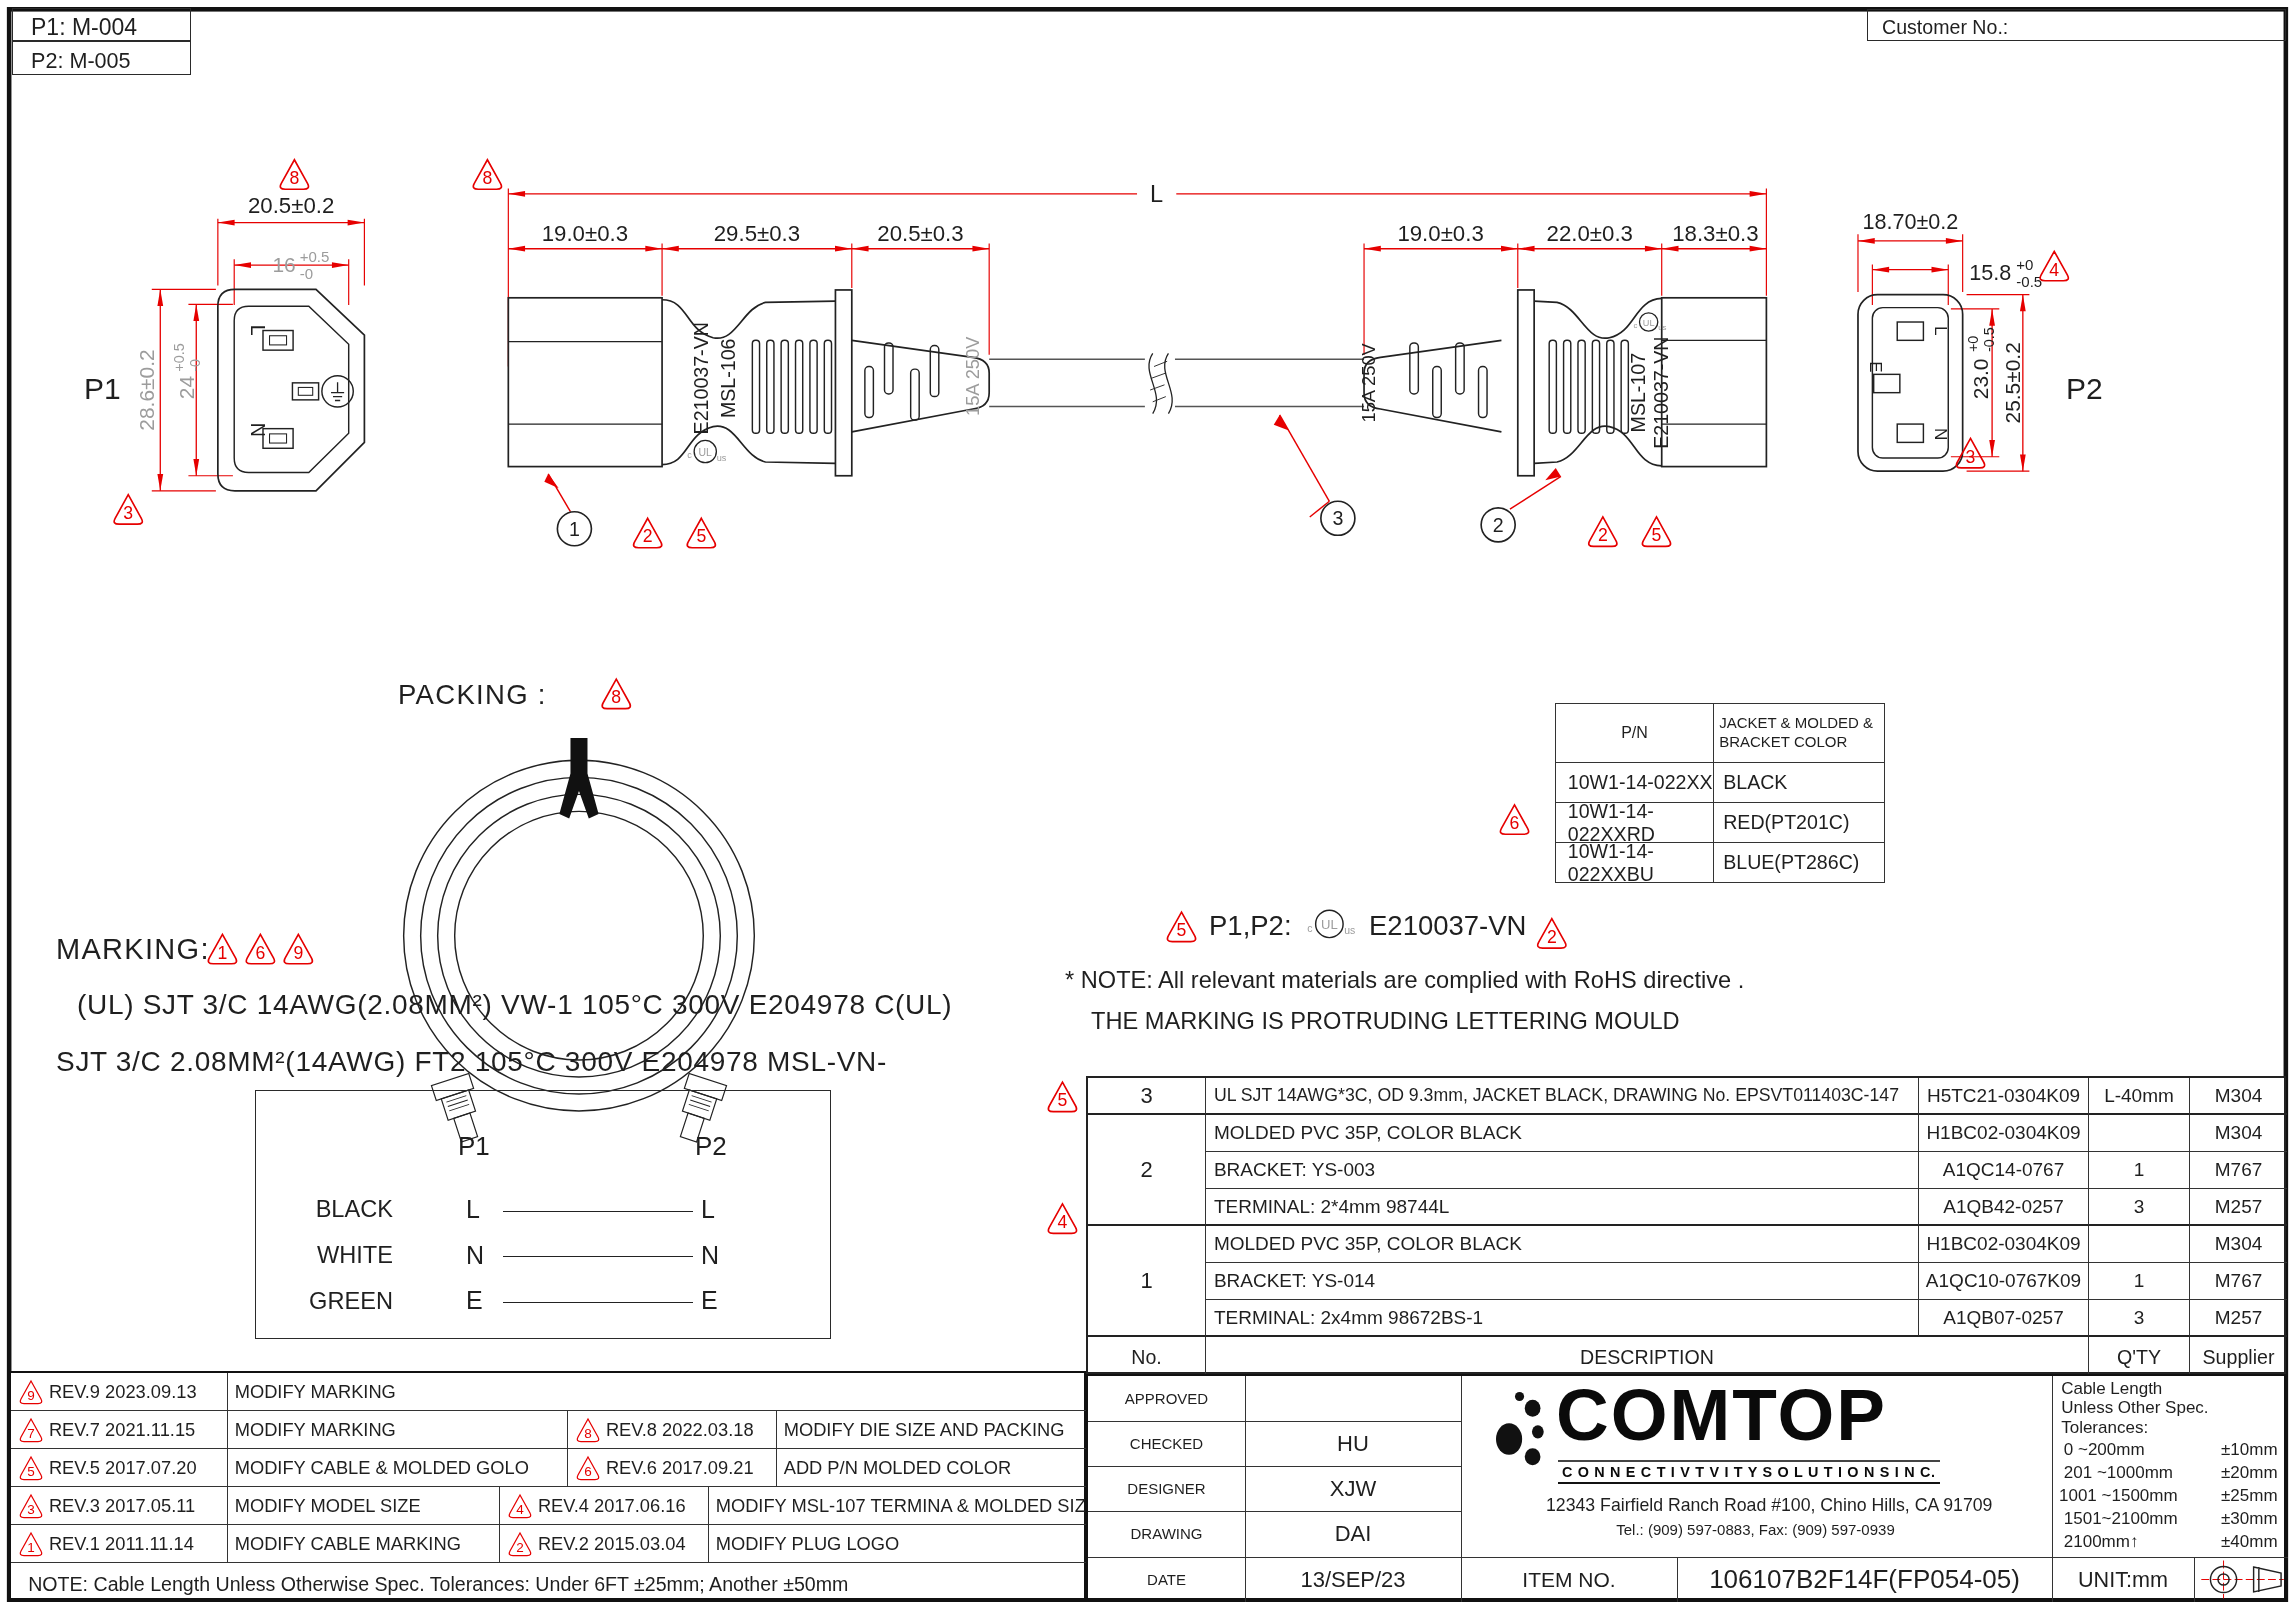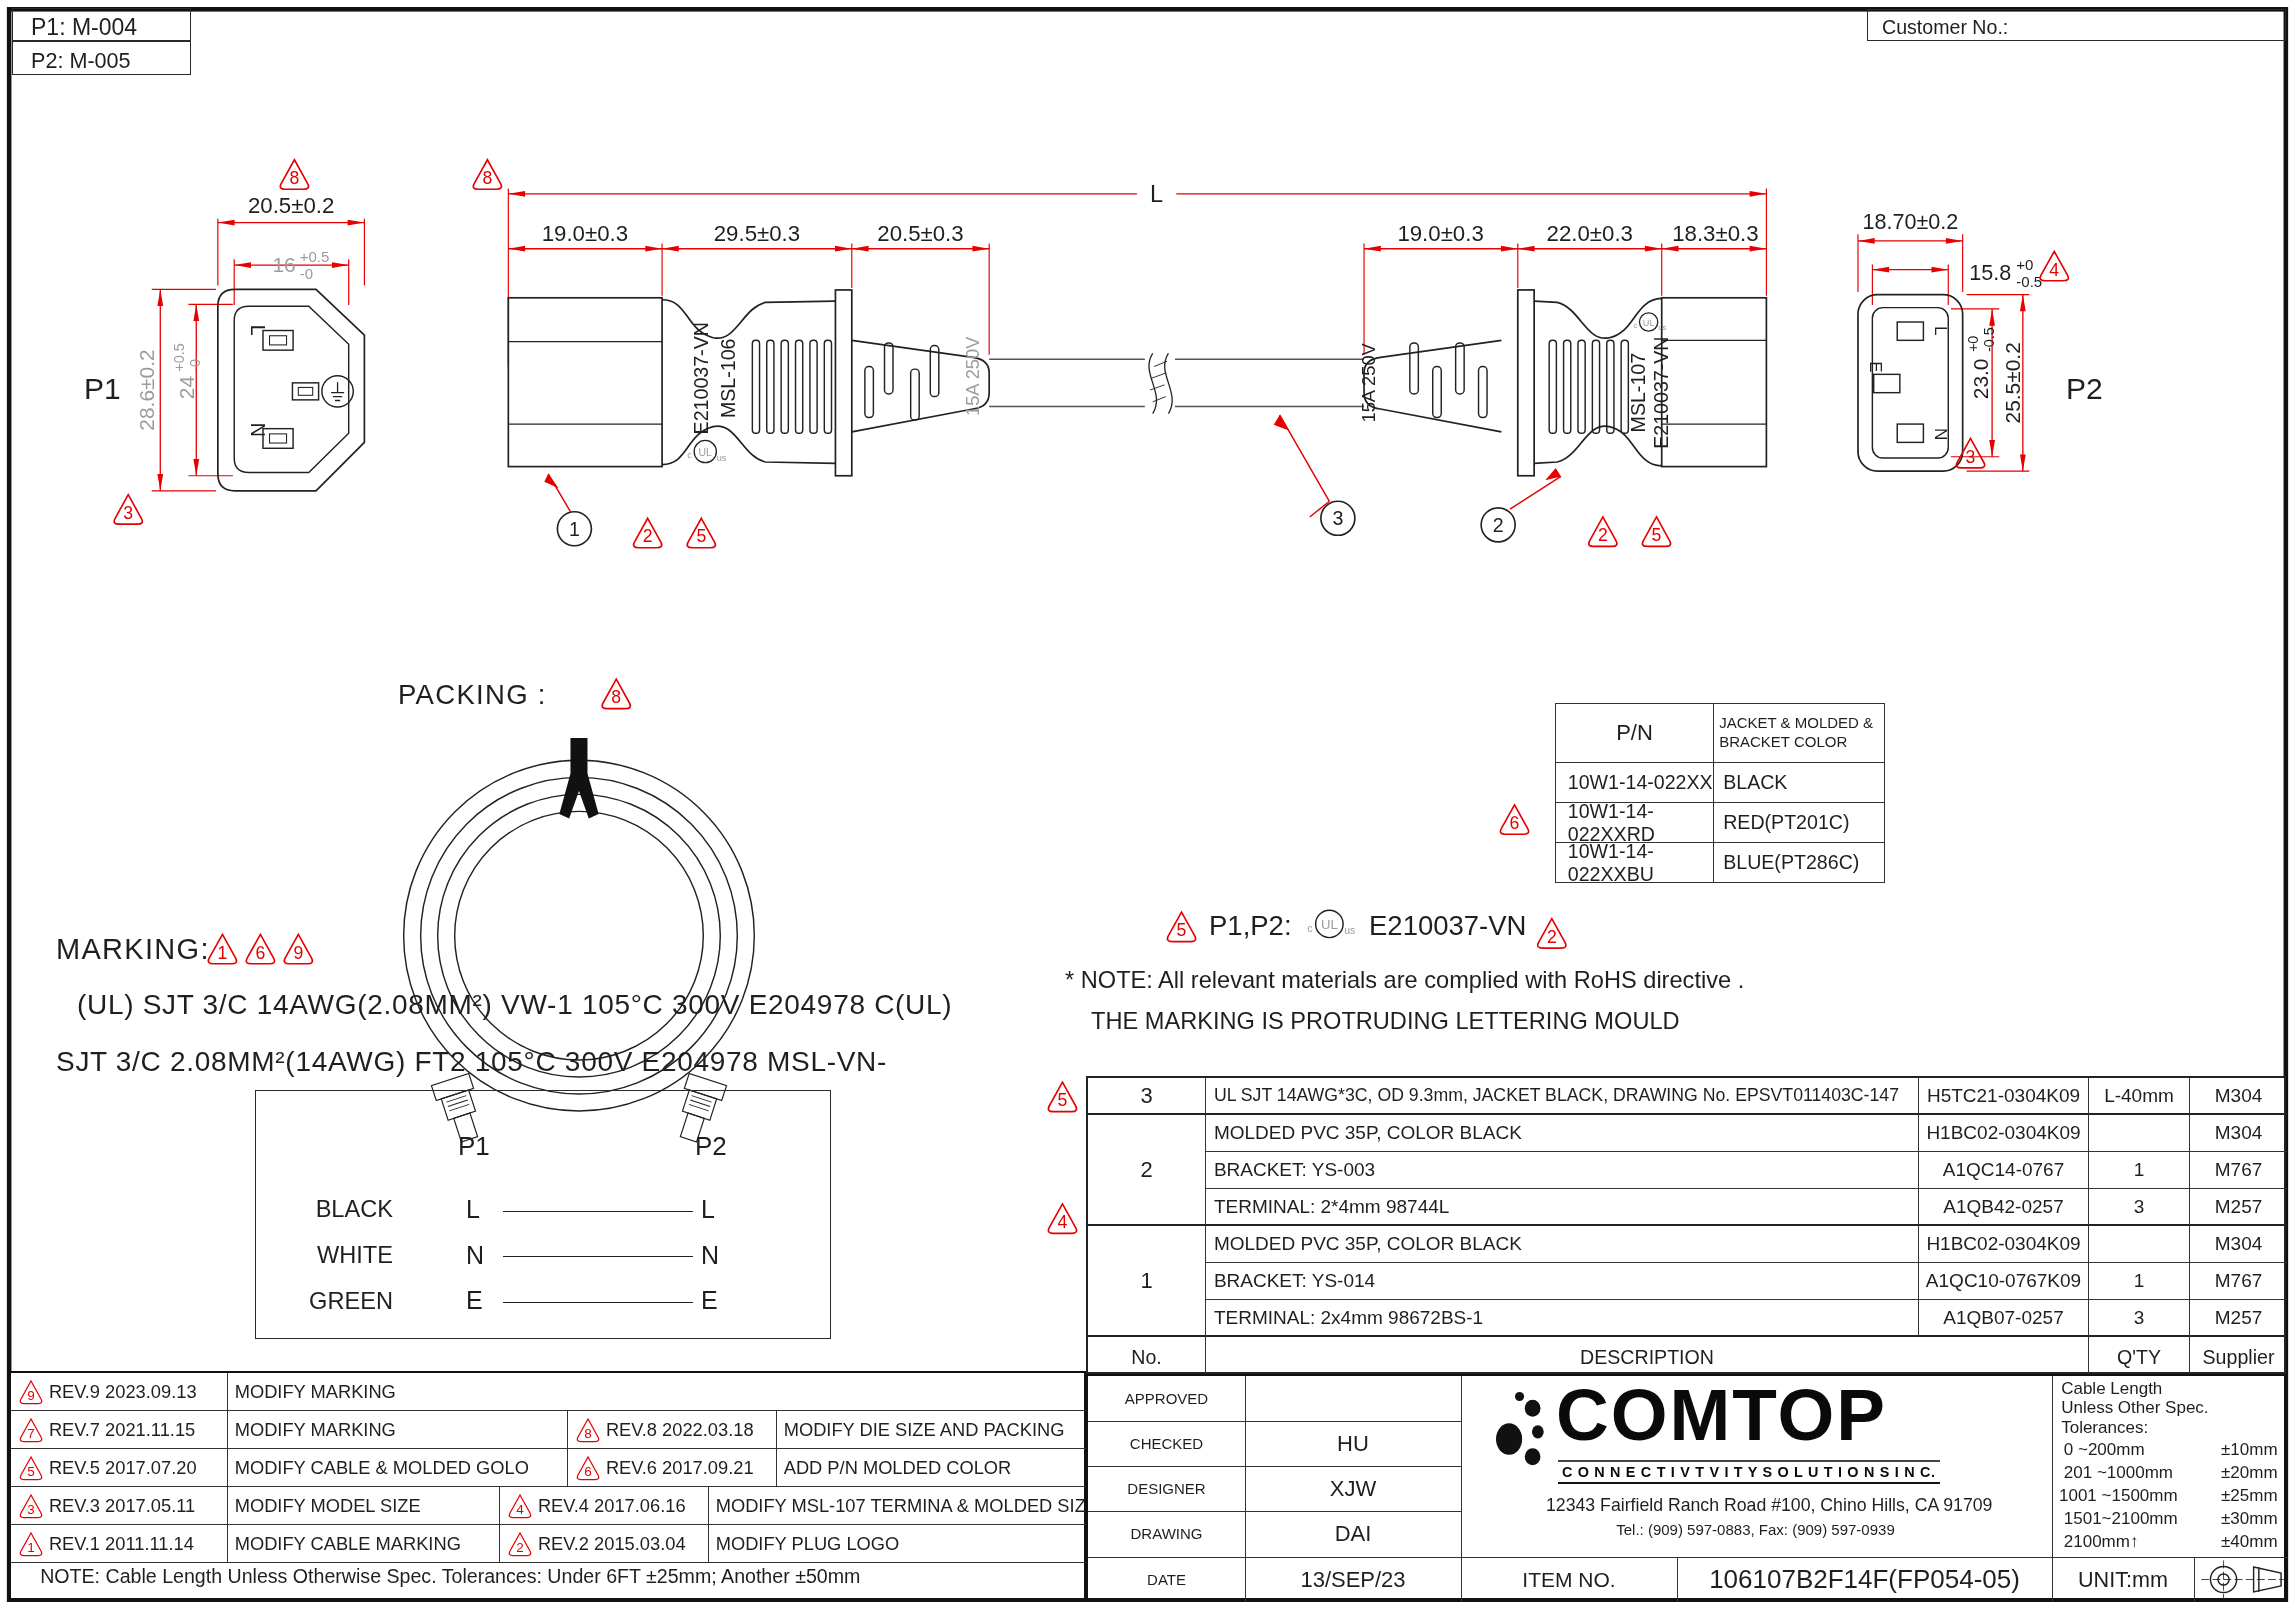--- a/index.html
+++ b/index.html
@@ -404,21 +404,21 @@
   <div class="t" style="left:1882px;top:15.7px;font-size:19.6px">Customer No.:</div>
 
   <div class="t" style="left:84px;top:372px;font-size:30px">P1</div>
   <div class="t" style="left:2066px;top:372px;font-size:30px">P2</div>
 
 
   <div class="t" style="left:398px;top:679px;font-size:27.5px;letter-spacing:1.3px">PACKING :</div>
 
   <div style="position:absolute;left:1555px;top:703px;width:330px;height:180px;border:1.6px solid #333;
               box-sizing:border-box;display:grid;grid-template-columns:158px 170px;grid-template-rows:59px 40px 40px 39px;">
-    <div style="border-right:1.3px solid #333;border-bottom:1.3px solid #333;display:flex;align-items:center;justify-content:center;font-size:22px">P/N</div>
+    <div style="border-right:1.3px solid #333;border-bottom:1.3px solid #333;display:flex;align-items:center;justify-content:center;font-size:16px">P/N</div>
     <div style="border-bottom:1.3px solid #333;display:flex;flex-direction:column;align-items:flex-start;justify-content:center;padding-left:5.2px;font-size:15px;line-height:1.25">
       <span>JACKET &amp; MOLDED &amp;</span>
       <span>BRACKET COLOR</span>
     </div>
     <div style="border-right:1.3px solid #333;border-bottom:1.3px solid #333;display:flex;align-items:center;padding-left:11.8px;font-size:19.6px">10W1-14-022XX</div>
     <div style="border-bottom:1.3px solid #333;display:flex;align-items:center;padding-left:9.2px;font-size:19.6px">BLACK</div>
     <div style="border-right:1.3px solid #333;border-bottom:1.3px solid #333;display:flex;align-items:center;padding-left:11.8px;font-size:19.6px">10W1-14-022XXRD</div>
     <div style="border-bottom:1.3px solid #333;display:flex;align-items:center;padding-left:9.2px;font-size:19.6px">RED(PT201C)</div>
     <div style="border-right:1.3px solid #333;display:flex;align-items:center;padding-left:11.8px;font-size:19.6px">10W1-14-022XXBU</div>
     <div style="display:flex;align-items:center;padding-left:9.2px;font-size:19.6px">BLUE(PT286C)</div>
@@ -567,21 +567,21 @@
       <div class="rcell" style="width:272px">MODIFY CABLE MARKING</div>
       <div class="rcell" style="width:209px">
         <svg class="mtri" width="26" height="26" viewBox="-26 -28 52 52" style="font-size:28px">
           <use href="#tripath" class="tri"></use>
             <text class="trit" y="13">2</text>
           </svg>
         <span>REV.2  2015.03.04</span>
       </div>
       <div class="rcell" style="width:380px;border-right:none">MODIFY PLUG LOGO</div>
     </div>
-    <div class="rrow" style="top:186px;height:35px;border-bottom:none;align-items:center;padding-left:29px;font-size:19.6px">NOTE: Cable Length Unless Otherwise Spec. Tolerances: Under 6FT ±25mm;  Another ±50mm</div>
+    <div class="rrow" style="top:194px;height:35px;border-bottom:none;align-items:center;padding-left:17px;font-size:19.6px">NOTE: Cable Length Unless Otherwise Spec. Tolerances: Under 6FT ±25mm;  Another ±50mm</div>
   </div>
 
   <div id="tb">
     <div class="vl" style="left:157px;top:0;height:226px"></div>
     <div class="vl" style="left:373px;top:0;height:226px"></div>
     <div class="vl" style="left:589px;top:181px;height:45px"></div>
     <div class="vl" style="left:964px;top:0;height:226px"></div>
     <div class="vl" style="left:1106px;top:181px;height:45px"></div>
     <div class="hl" style="left:0;top:45px;width:373px"></div>
     <div class="hl" style="left:0;top:90px;width:373px"></div>

